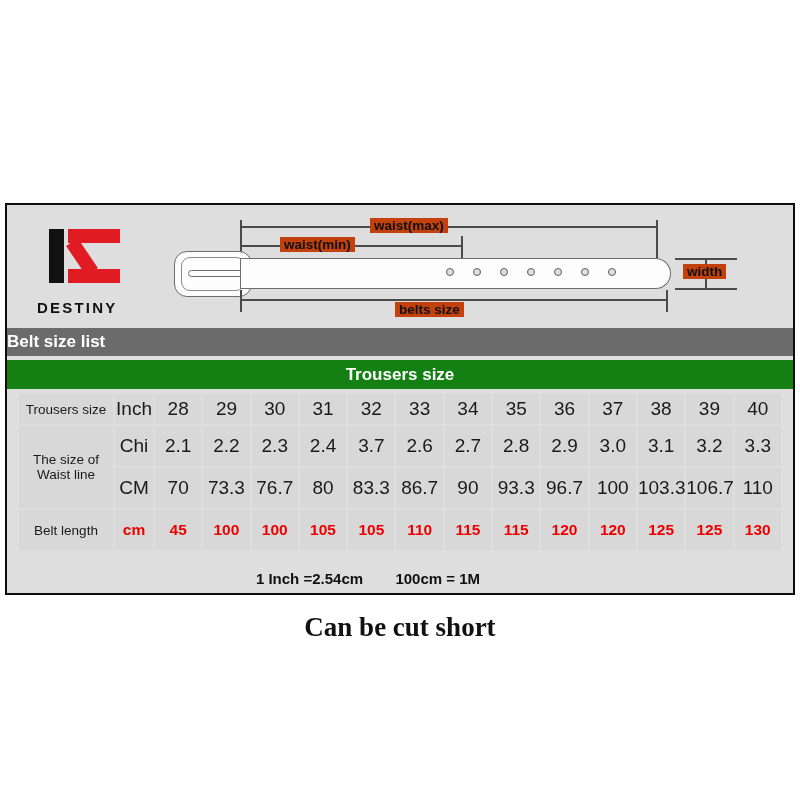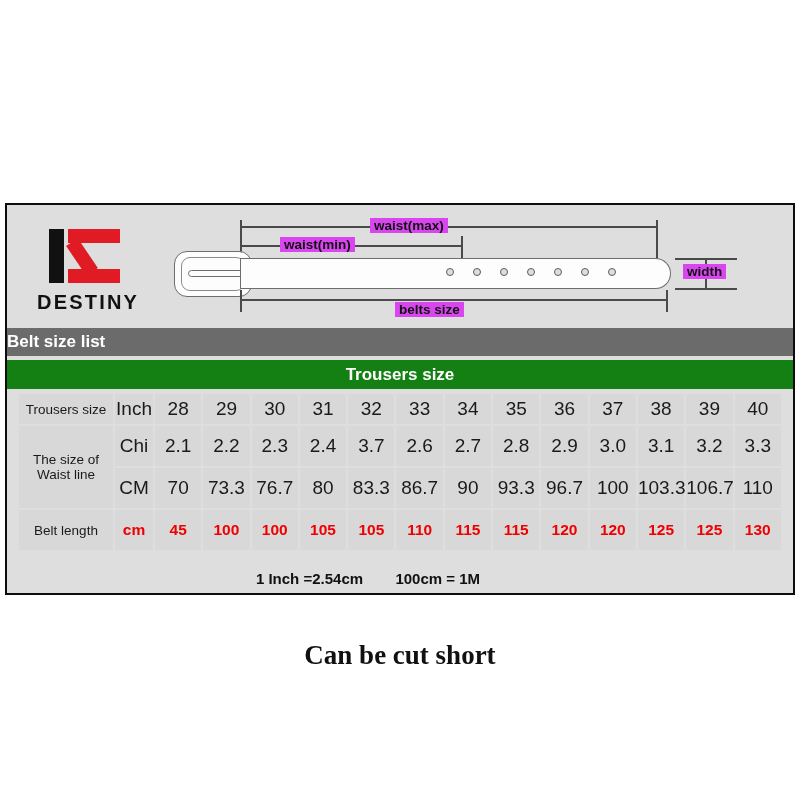--- a/index.html
+++ b/index.html
@@ -72,22 +72,22 @@
     position: absolute;
     left: 32px;
     top: 12px;
     width: 14px;
     height: 36px;
     background: #e01b24;
     transform: rotate(-34deg);
     transform-origin: 50% 50%;
   }
   .logo-text {
-    margin-top: 8px;
-    font-size: 20px;
+    margin-top: 16px;
+    font-size: 15px;
     font-weight: bold;
     letter-spacing: 2.2px;
     color: #111111;
     font-family: "Liberation Sans", sans-serif;
   }
 
   
   .belt-area {
     position: absolute;
     left: 155px;
@@ -181,21 +181,21 @@
   .dim-tick {
     position: absolute;
     width: 1.6px;
     background: #4a4a4a;
   }
   .dim-label {
     position: absolute;
     font-size: 13.5px;
     font-weight: bold;
     color: #111111;
-    background: #d946ef;
+    background: #c2410c;
     padding: 0 4px;
     white-space: nowrap;
     font-family: "Liberation Sans", sans-serif;
   }
 
   
   .gray-bar {
     position: absolute;
     left: 0px;
     top: 123px;
@@ -273,21 +273,21 @@
     font-weight: bold;
     color: #111111;
     font-family: "Liberation Sans", sans-serif;
   }
   .conv-line .gap { display: inline-block; width: 24px; }
 
   
   .caption {
     position: absolute;
     left: 0px;
-    top: 640px;
+    top: 612px;
     width: 800px;
     text-align: center;
     font-size: 27px;
     font-weight: bold;
     color: #111111;
     font-family: "Liberation Serif", serif;
   }
 </style>
 </head>
 <body>

